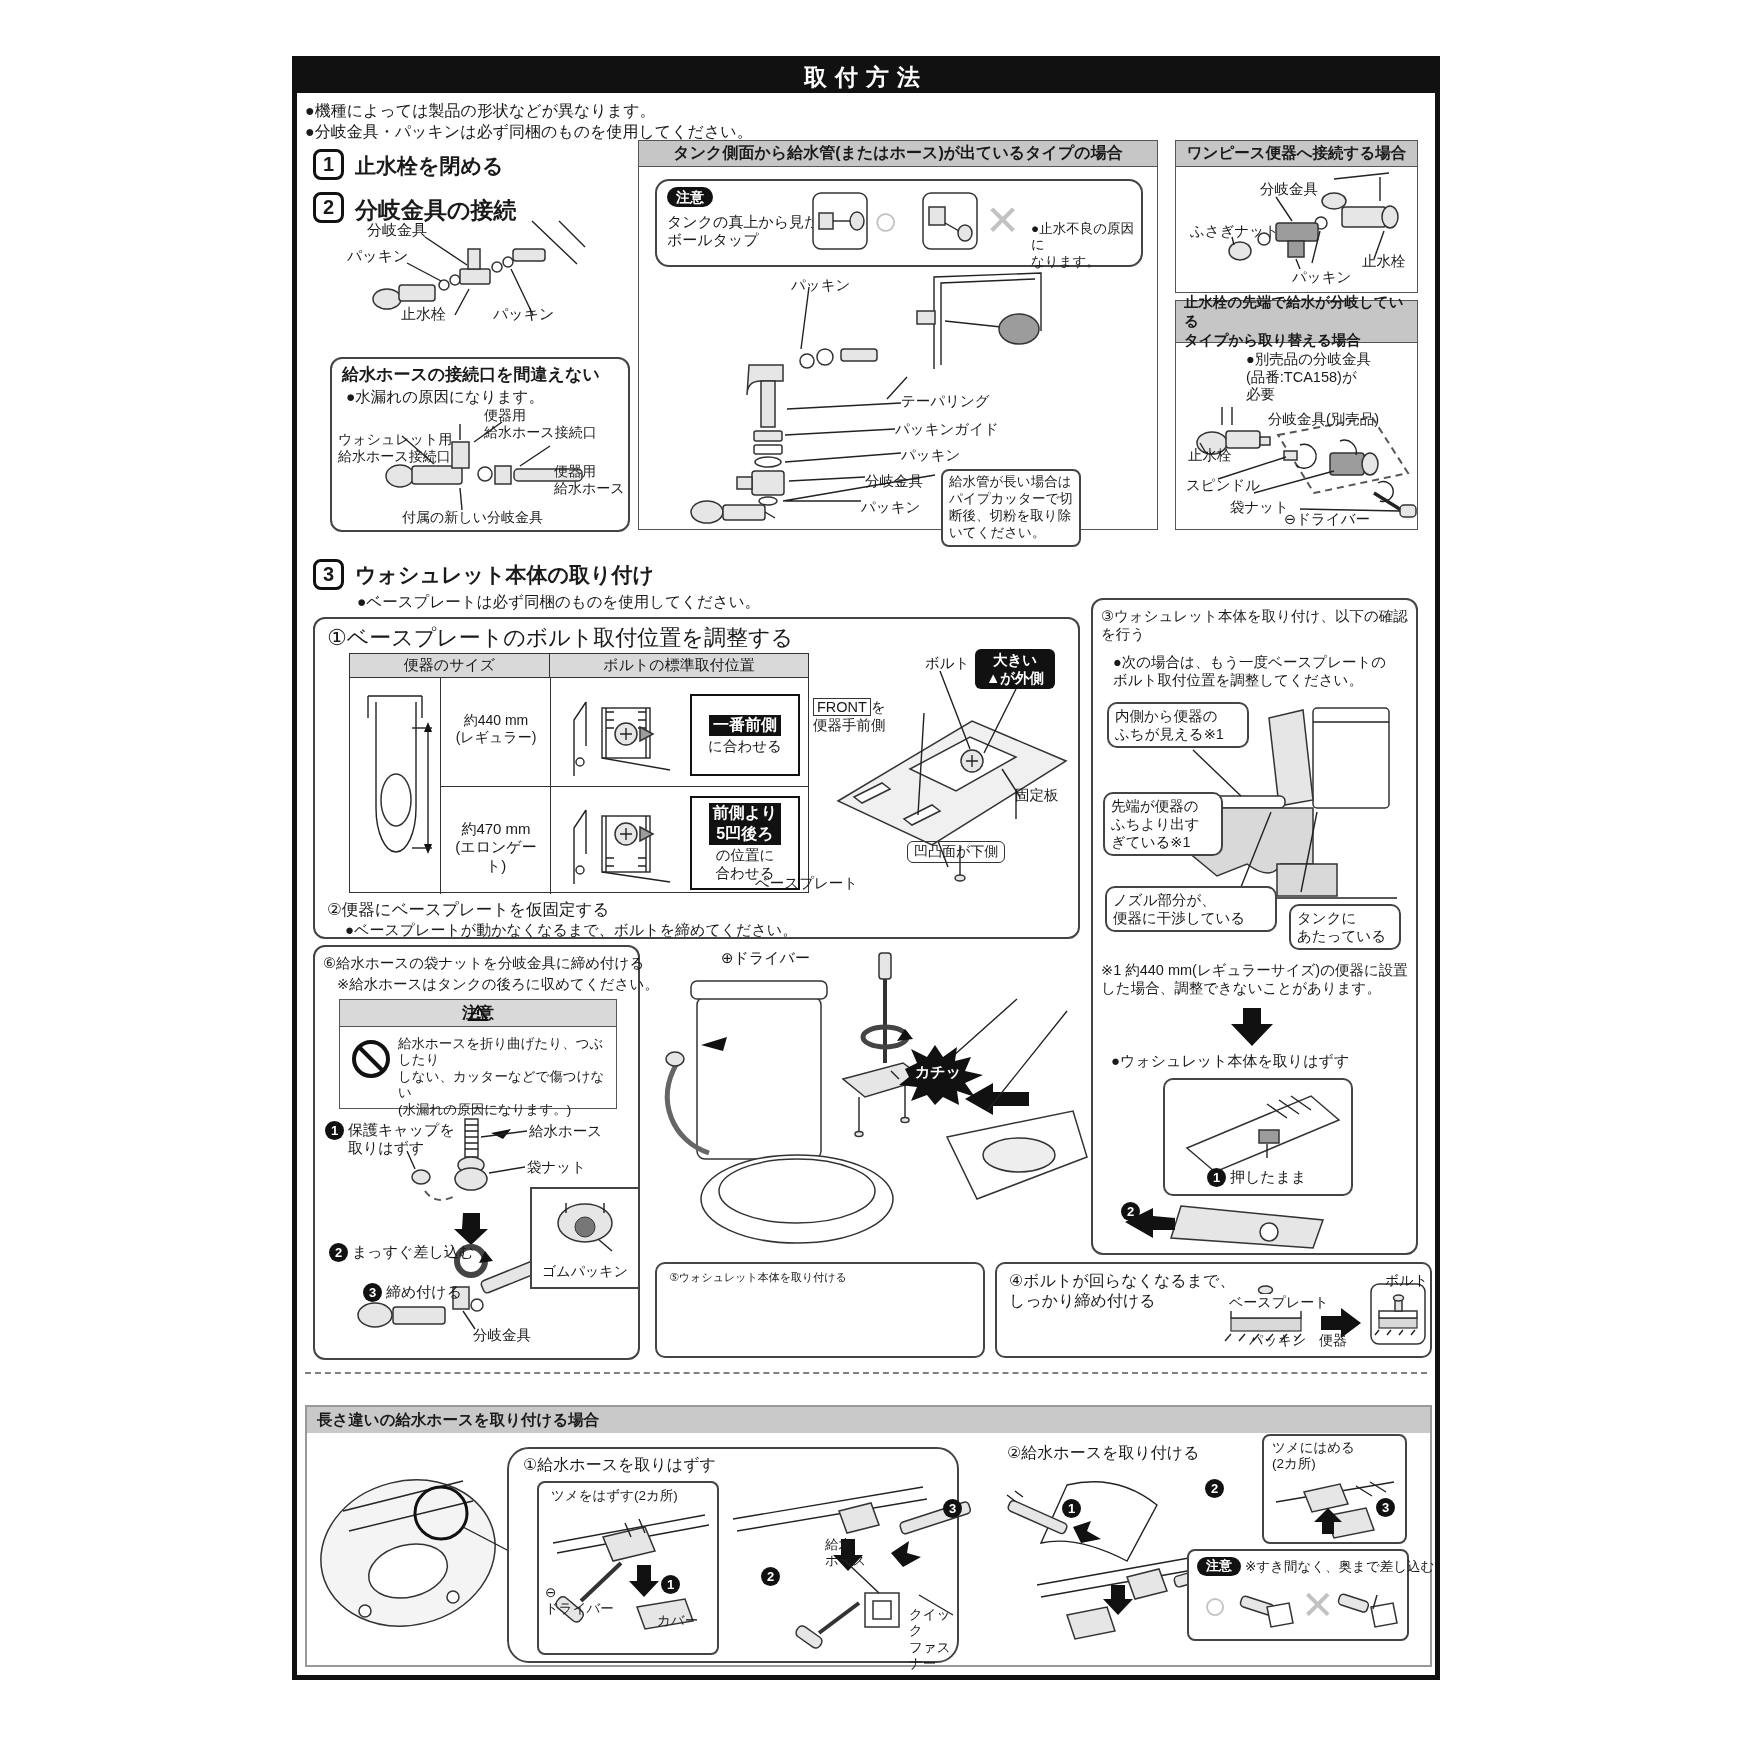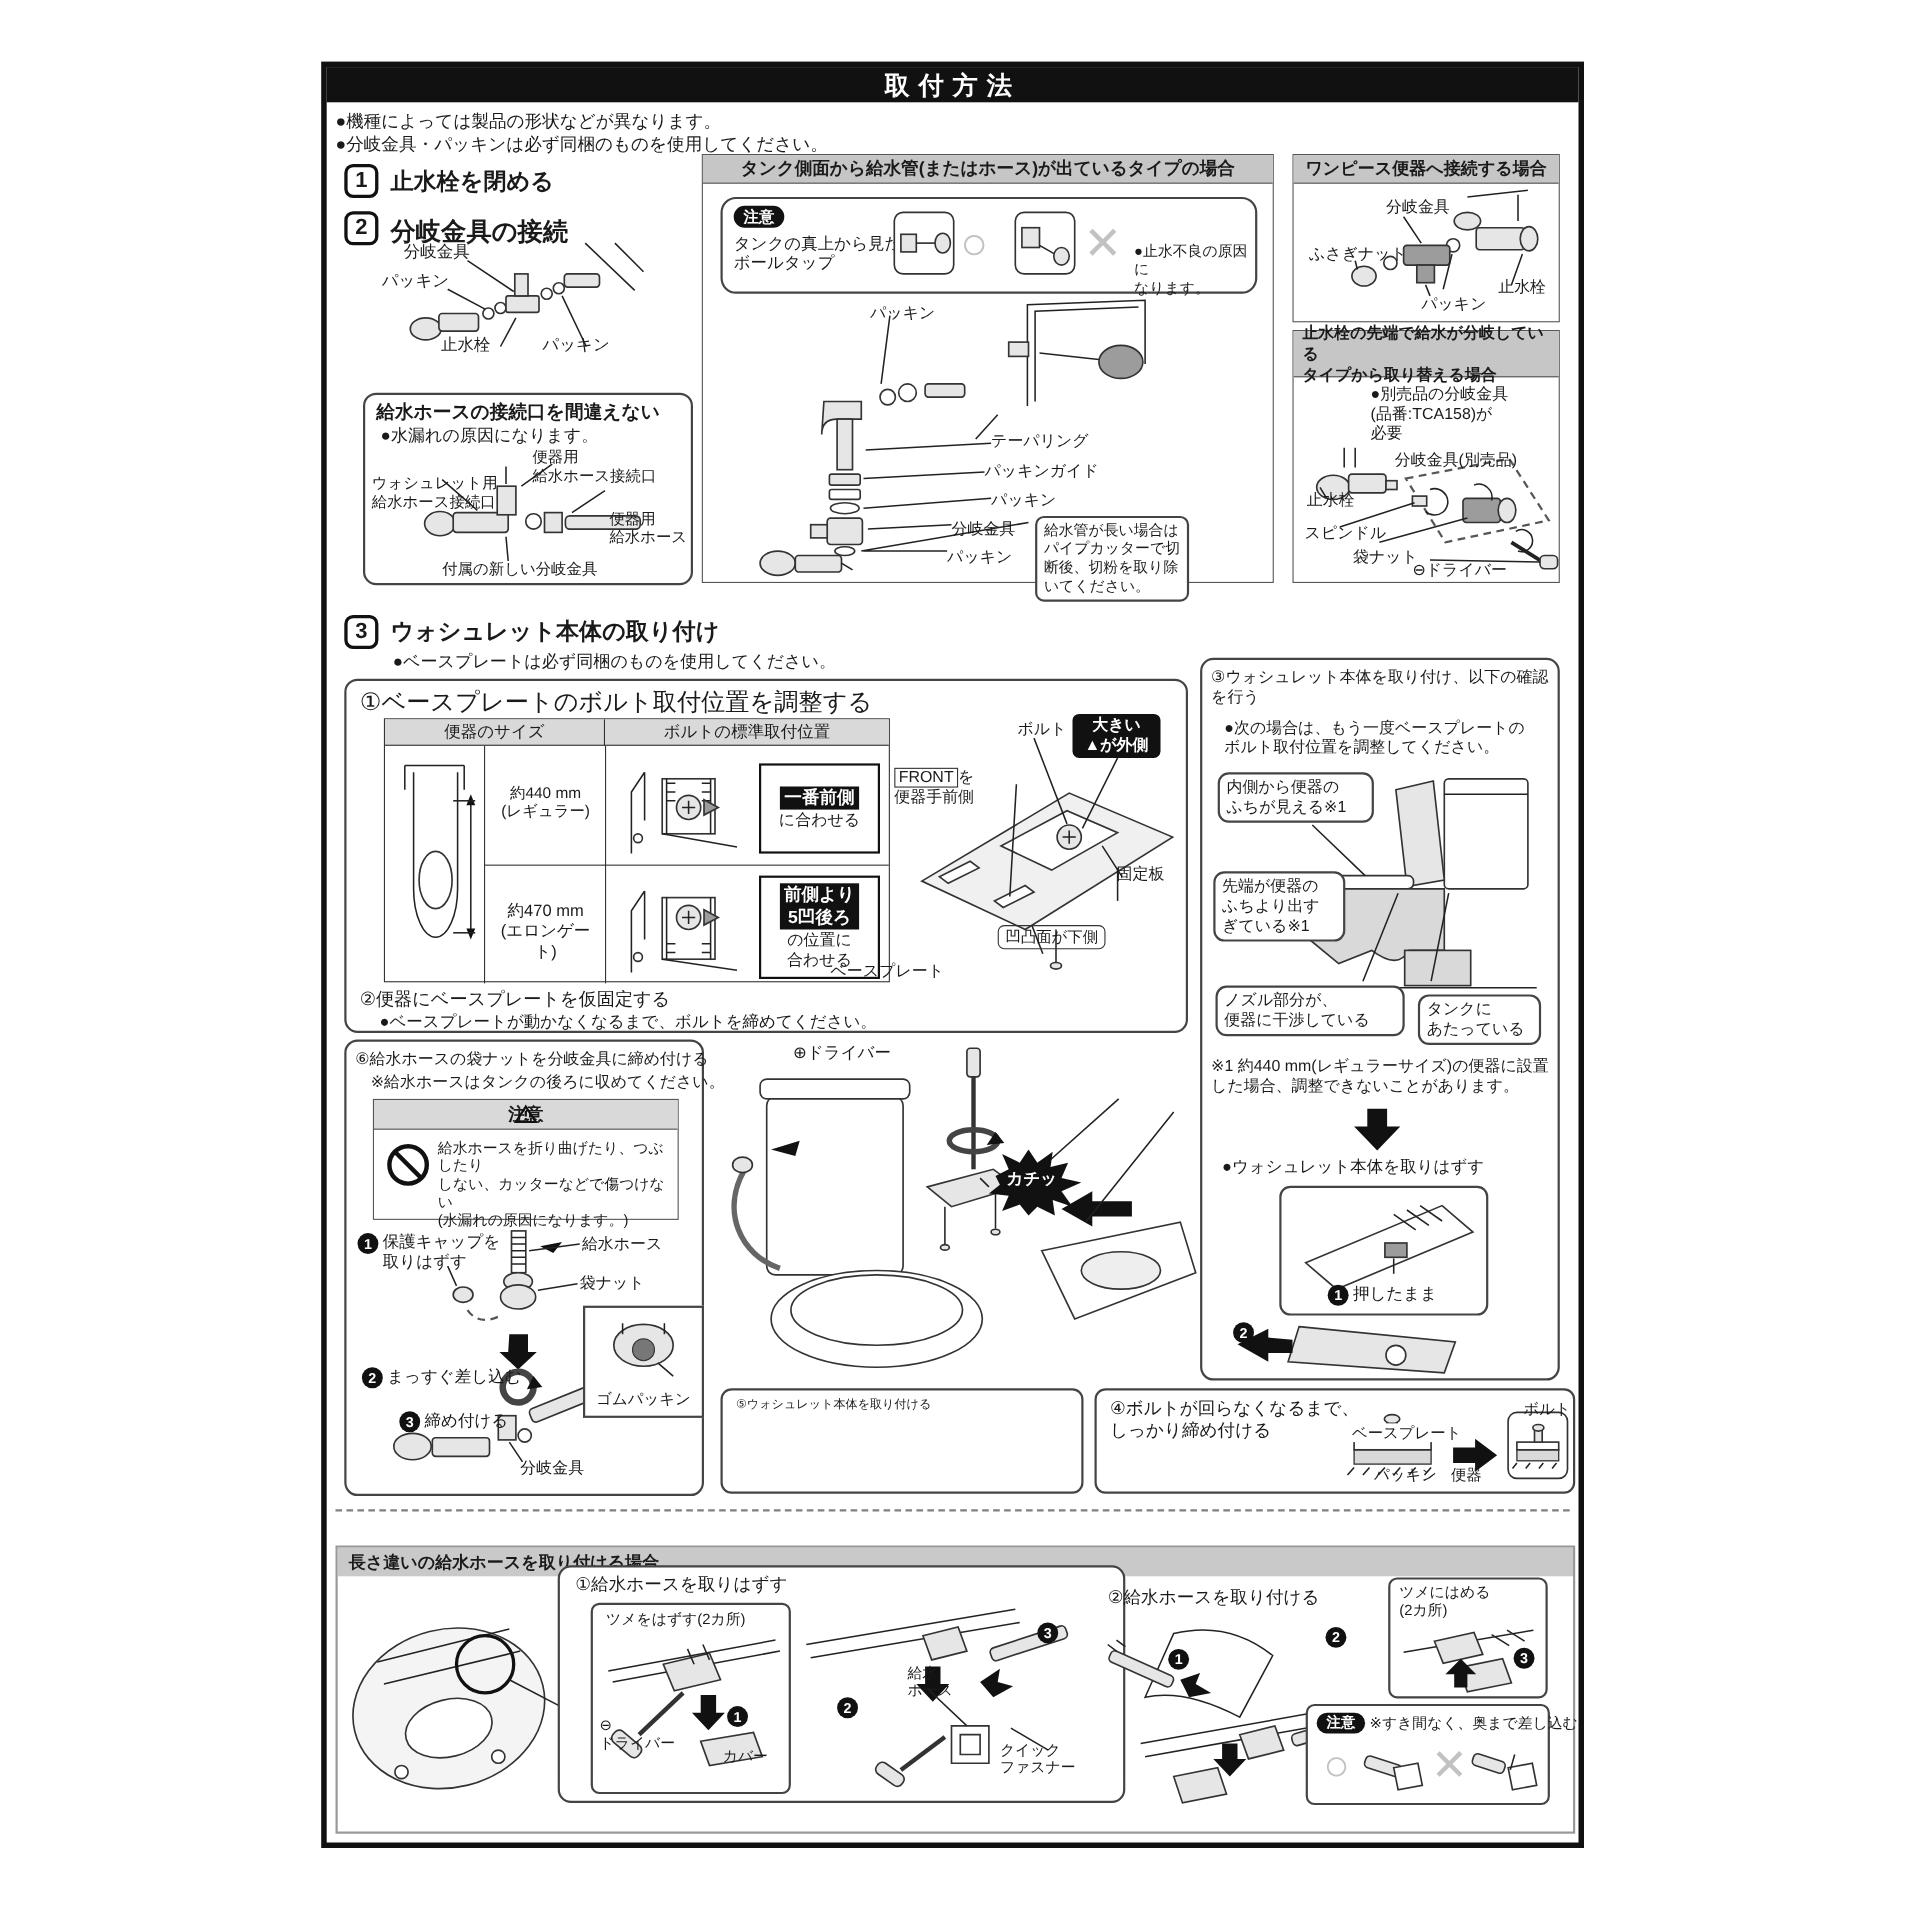--- a/index.html
+++ b/index.html
@@ -284,21 +284,21 @@
       <path style="fill:#d9d9d9;stroke:#333;stroke-width:1.5" d="M30,112 L192,112 L192,168 L160,168 Q150,186 126,168 L96,180 L62,152 Q36,138 30,112 Z"></path>
       <rect style="fill:#d9d9d9;stroke:#333;stroke-width:1.5" x="156" y="168" width="60" height="32"></rect>
       <line class="ln" x1="12" y1="202" x2="276" y2="202"></line>
       <path class="ln" d="M72,54 L120,100 M60,132 L34,112 M118,196 L150,116 M180,196 L196,116"></path>
     </svg>
     <div class="bubble" style="left:14px;top:102px;width:142px">内側から便器の
 ふちが見える※1</div>
     <div class="bubble" style="left:10px;top:192px;width:120px">先端が便器の
 ふちより出す
 ぎている※1</div>
-    <div class="bubble" style="left:12px;top:296px;width:172px">ノズル部分が、
+    <div class="bubble" style="left:12px;top:286px;width:172px">ノズル部分が、
 便器に干渉している</div>
     <div class="bubble" style="left:196px;top:304px;width:112px">タンクに
 あたっている</div>
     <div class="t" style="left:8px;top:362px;font-size:14.5px">※1 約440 mm(レギュラーサイズ)の便器に設置
  した場合、調整できないことがあります。</div>
     <svg style="left:136px;top:408px" width="46" height="38" viewBox="0 0 46 38">
       <polygon class="blk" points="14,0 32,0 32,16 44,16 23,38 2,16 14,16"></polygon>
     </svg>
     <div class="t nw" style="left:18px;top:452px;font-size:15px">●ウォシュレット本体を取りはずす</div>
     <div class="panel" style="left:70px;top:478px;width:190px;height:118px;border-radius:10px">
@@ -436,21 +436,21 @@
     <div style="position:absolute;left:0;top:0;width:100%;height:26px;background:#c9c9c9;display:flex;align-items:center;padding-left:10px;font-weight:bold;font-size:15.5px">長さ違いの給水ホースを取り付ける場合</div>
     <svg style="left:6px;top:34px" width="190" height="214" viewBox="0 0 190 214">
       <ellipse style="fill:#f4f4f4;stroke:#333;stroke-width:1.5" cx="95" cy="112" rx="88" ry="72" transform="rotate(-14 95 112)"></ellipse>
       <ellipse class="wh" cx="95" cy="130" rx="40" ry="26" transform="rotate(-14 95 130)"></ellipse>
       <path class="ln" d="M30,70 L150,40 M36,90 L160,60"></path>
       <circle style="fill:none;stroke:#111;stroke-width:3" cx="128" cy="72" r="26"></circle>
       <path class="ln" d="M150,86 L196,110"></path>
       <circle class="wh" cx="52" cy="170" r="6"></circle>
           <circle class="wh" cx="140" cy="156" r="6"></circle>
     </svg>
-    <div class="panel" style="left:200px;top:16px;width:516px;height:216px;border-radius:12px">
+    <div class="panel" style="left:200px;top:40px;width:452px;height:216px;border-radius:22px">
       <div class="t nw" style="left:14px;top:6px;font-size:16px">①給水ホースを取りはずす</div>
       <div class="panel" style="left:28px;top:32px;width:182px;height:174px;border-radius:8px">
         <div class="t nw" style="left:12px;top:5px;font-size:13.5px">ツメをはずす(2カ所)</div>
         <svg style="left:6px;top:24px" width="168" height="144" viewBox="0 0 168 144">
           <path class="ln" d="M8,36 L160,8 M12,46 L164,18"></path>
           <polygon class="part" points="58,30 100,20 110,44 68,54"></polygon>
           <path class="ln" d="M80,16 l6,14 M94,12 l6,14"></path>
           <line style="stroke:#333;stroke-width:4" x1="36" y1="94" x2="76" y2="56"></line>
               <rect class="part" x="10" y="96" width="30" height="13" rx="5" transform="rotate(40 25 102)"></rect>
           <polygon class="blk" points="92,58 106,58 106,74 114,74 99,90 84,74 92,74"></polygon>

